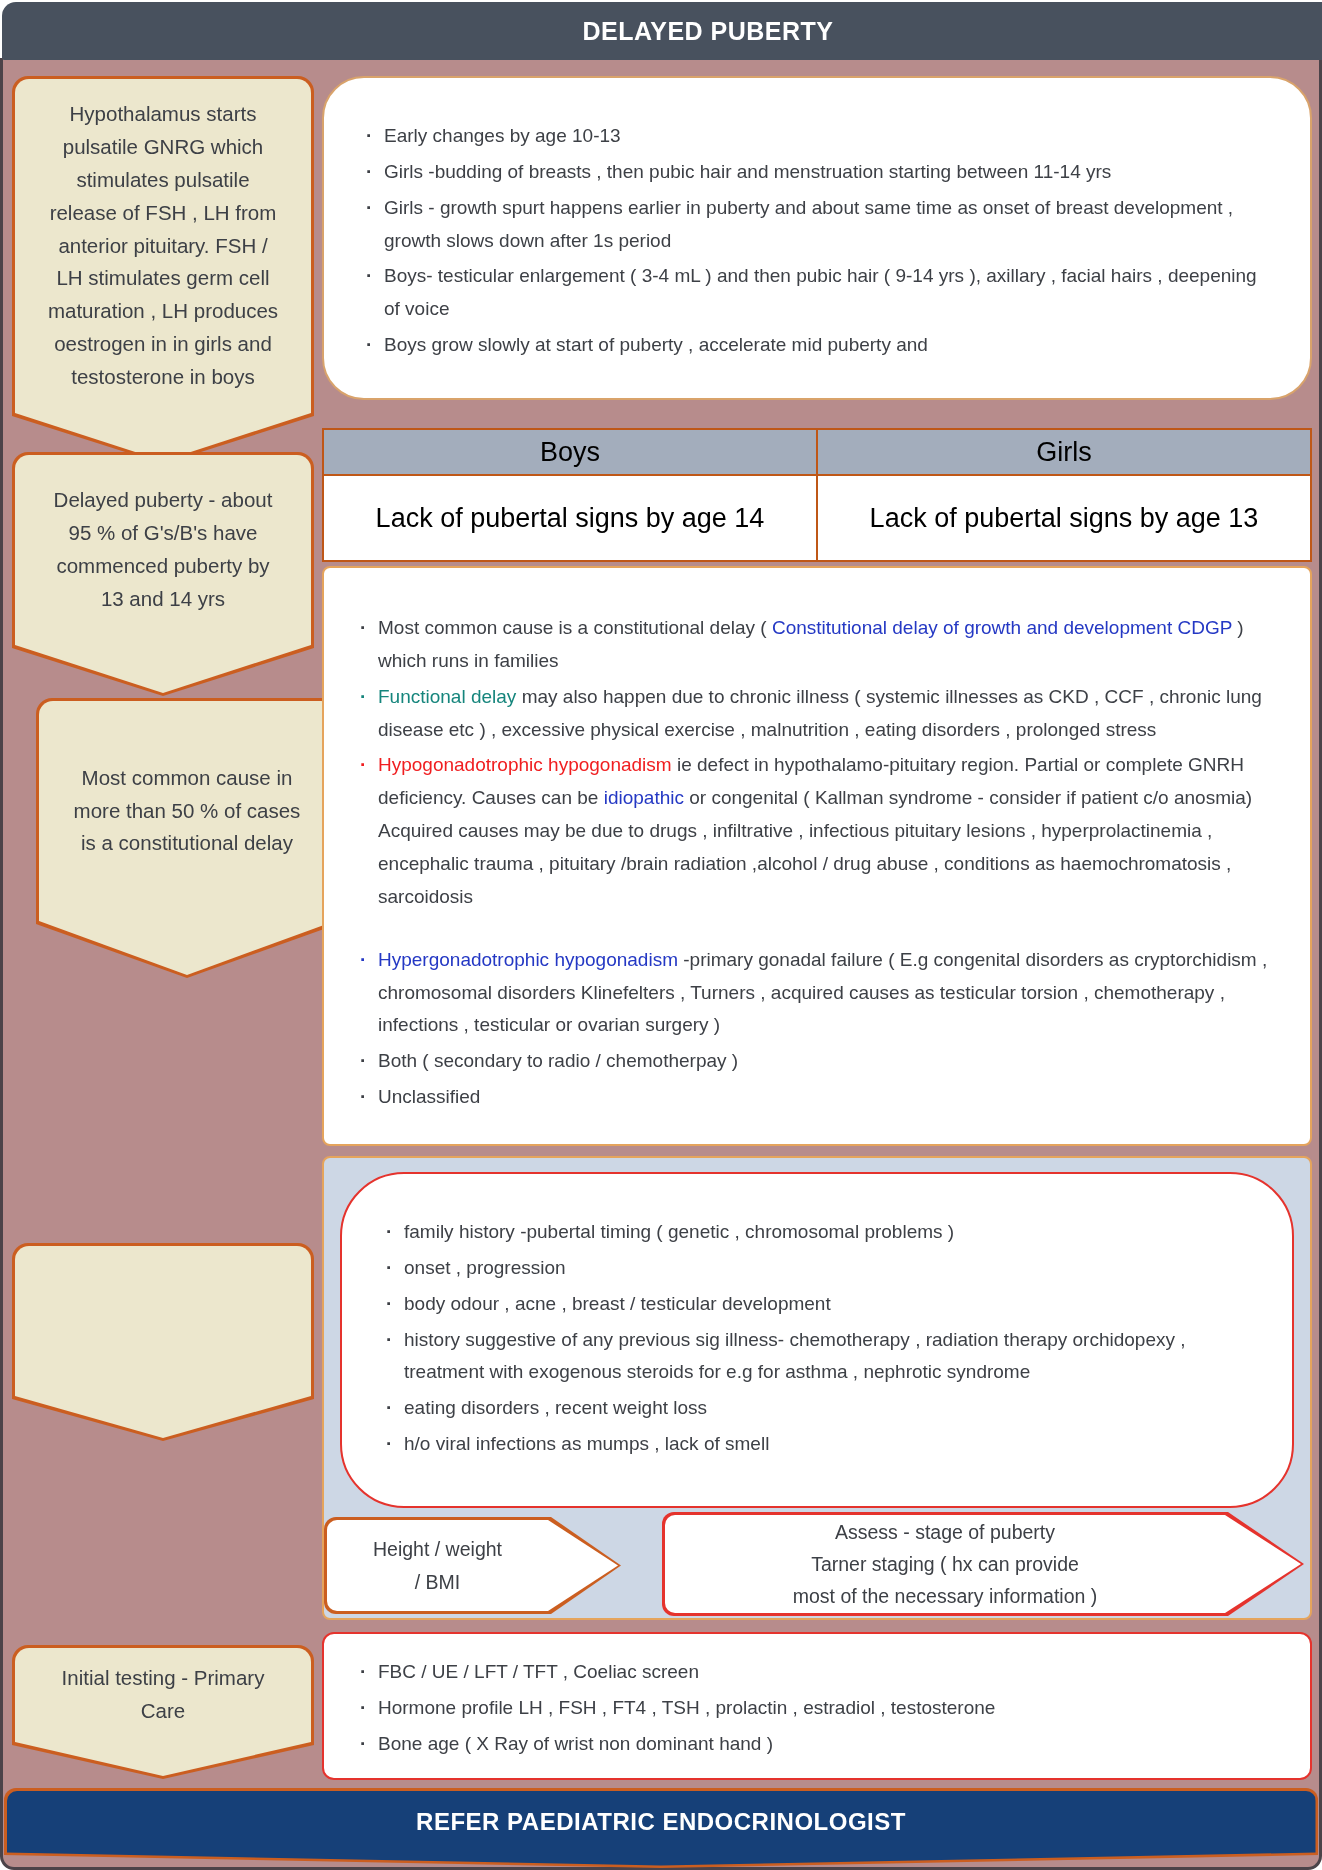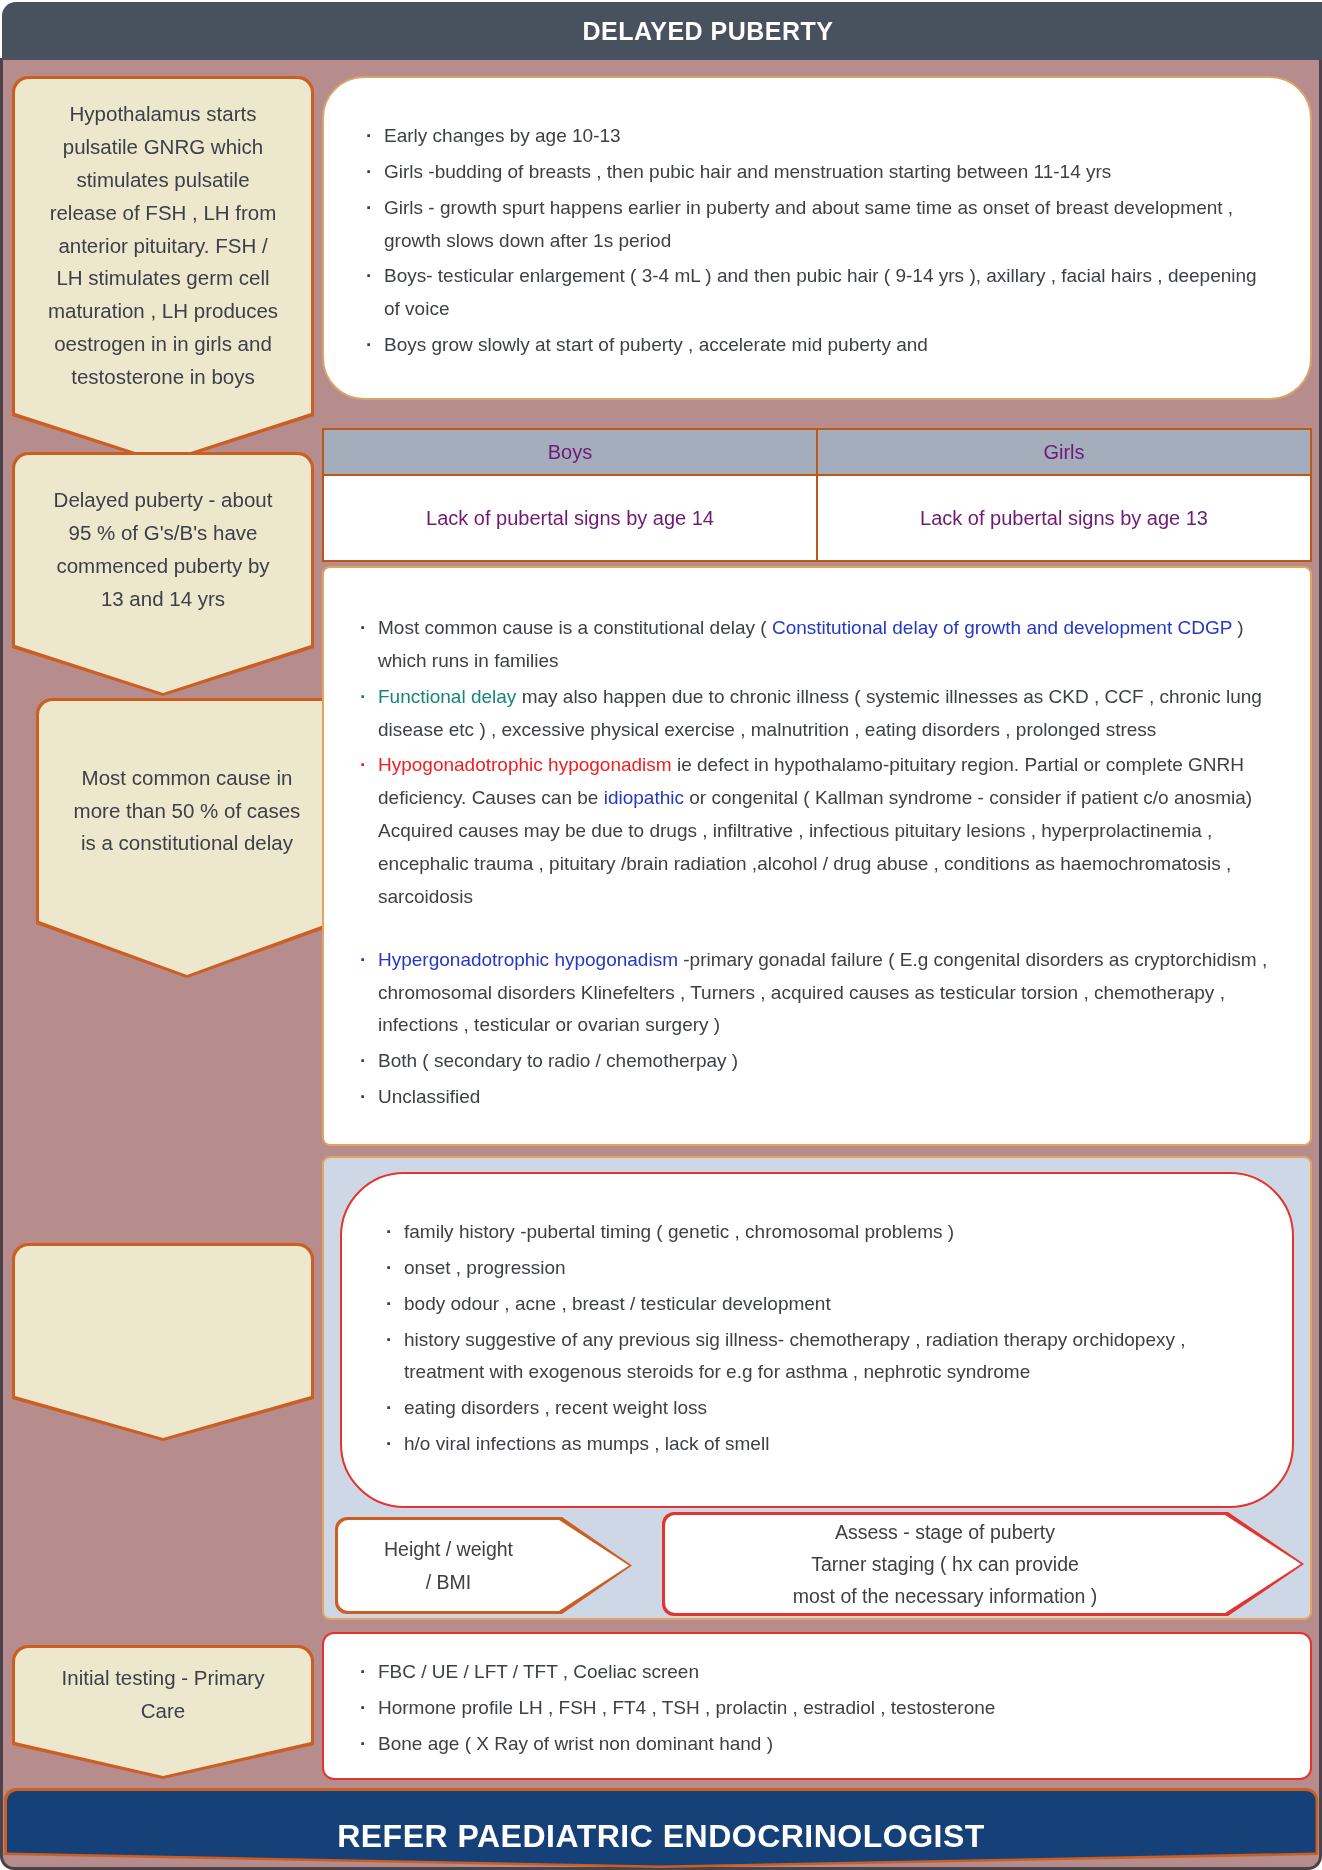--- a/index.html
+++ b/index.html
@@ -36,21 +36,21 @@
   ul.blist li.gap{margin-top:30px;}
   ul.blist .dot{position:absolute;left:6px;top:0;font-weight:bold;}
   .c-blue{color:var(--link-blue);} .c-teal{color:var(--teal-text);} .c-red{color:var(--bright-red);}
 
   
   .tablewrap{position:absolute;left:322px;top:428px;width:990px;}
   table.def{width:100%;border-collapse:collapse;table-layout:fixed;background:#ffffff;}
   table.def th{background:var(--table-header-bg);height:44px;font-weight:normal;}
   table.def td{height:84px;}
   table.def th,table.def td{border:2px solid var(--table-border);text-align:center;
-      color:#701a75;font-size:20px;padding:0 20px;}
+      color:#000000;font-size:27px;padding:0 20px;}
 
   .causes{left:322px;top:566px;width:990px;height:580px;border:2px solid var(--panel-border-orange);
           border-radius:8px;padding:44px 28px 16px 30px;}
 
   
   .bluepanel{position:absolute;left:322px;top:1156px;width:990px;height:464px;background:var(--panel-blue);
              border:2px solid var(--panel-border-orange);border-radius:8px;box-sizing:border-box;}
   .assessbox{position:absolute;left:16px;right:16px;top:14px;height:336px;background:#ffffff;
              border:2.5px solid var(--accent-red);border-radius:64px;display:flex;align-items:center;
              padding:0 38px;box-sizing:border-box;}
@@ -70,21 +70,21 @@
   .fbcbox{left:322px;top:1632px;width:990px;height:148px;border:2px solid var(--accent-red);
           border-radius:12px;padding:22px 28px 10px 30px;}
 
   
   .footer{position:absolute;left:4px;top:1788px;width:1314px;height:80px;--tip:13px;}
   .footer .shape-o{position:absolute;inset:0;background:var(--accent-orange);border-radius:12px 12px 0 0;
        clip-path:polygon(0 0,100% 0,100% calc(100% - var(--tip)),50% 100%,0 calc(100% - var(--tip)));}
   .footer .shape-i{position:absolute;inset:2.5px;background:var(--footer-bg);border-radius:10px 10px 0 0;
        clip-path:polygon(0 0,100% 0,100% calc(100% - var(--tip)),50% 100%,0 calc(100% - var(--tip)));}
   .footer .btext{position:relative;height:calc(100% - var(--tip));display:flex;align-items:center;justify-content:center;
-       color:#ffffff;font-size:32px;font-weight:bold;letter-spacing:.5px;margin-top:15px;}
+       color:#ffffff;font-size:24px;font-weight:bold;letter-spacing:.5px;}
 </style>
 </head>
 <body>
 
 <div class="page">
 
   <div class="rose"></div>
 
   <div class="titlebar">
     <span>DELAYED PUBERTY</span>
@@ -162,21 +162,21 @@
       <ul class="blist">
           <li><span class="dot">·</span><span class="btxt"><span>family history -pubertal timing ( genetic , chromosomal problems )</span></span></li>
           <li><span class="dot">·</span><span class="btxt"><span>onset , progression</span></span></li>
           <li><span class="dot">·</span><span class="btxt"><span>body odour , acne , breast / testicular development</span></span></li>
           <li><span class="dot">·</span><span class="btxt"><span>history suggestive of any previous sig illness- chemotherapy , radiation therapy  orchidopexy , treatment with exogenous steroids for e.g for asthma , nephrotic syndrome</span></span></li>
           <li><span class="dot">·</span><span class="btxt"><span>eating disorders , recent weight loss</span></span></li>
           <li><span class="dot">·</span><span class="btxt"><span>h/o viral infections as mumps , lack of smell</span></span></li>
         </ul>
     </div>
 
-    <div class="arrow arrow-orange" style="left:11px;top:359px;width:297px;height:97px;--tipw:70px;">
+    <div class="arrow arrow-orange" style="left:0;top:359px;width:297px;height:97px;--tipw:70px;">
       <div class="shape-o"></div>
       <div class="shape-i"></div>
       <div class="btext">Height / weight
 / BMI</div>
     </div>
 
     <div class="arrow arrow-red" style="left:338px;top:354px;width:642px;height:104px;--tipw:76px;">
       <div class="shape-o"></div>
       <div class="shape-i"></div>
       <div class="btext">Assess - stage of puberty

